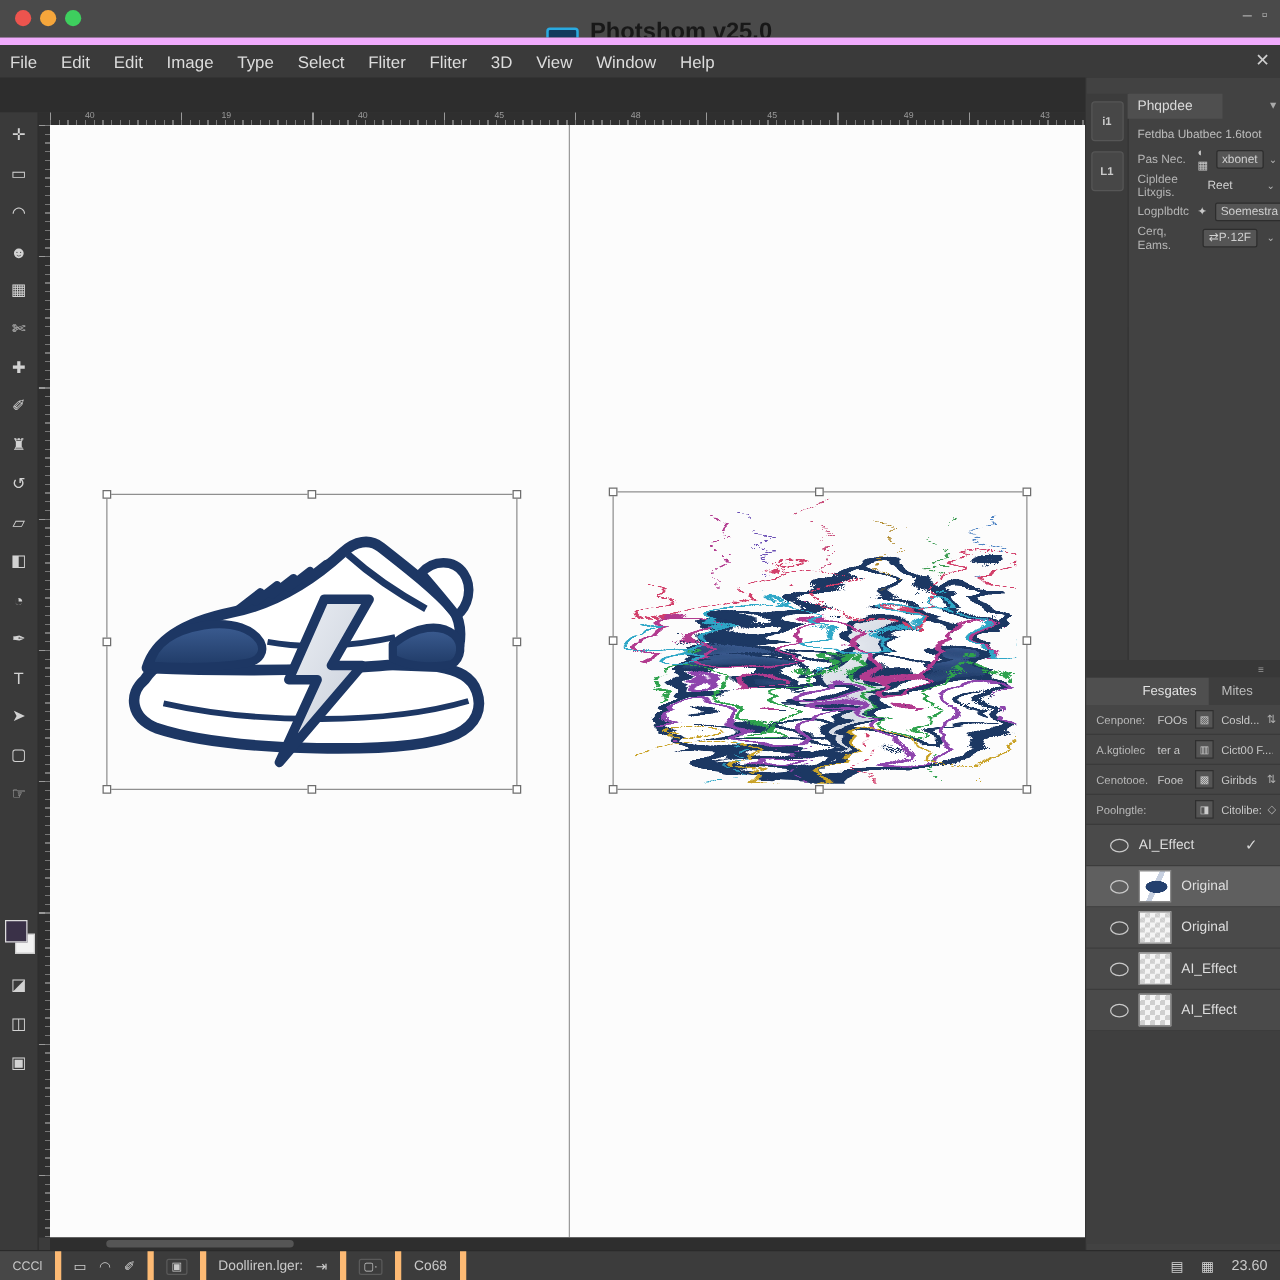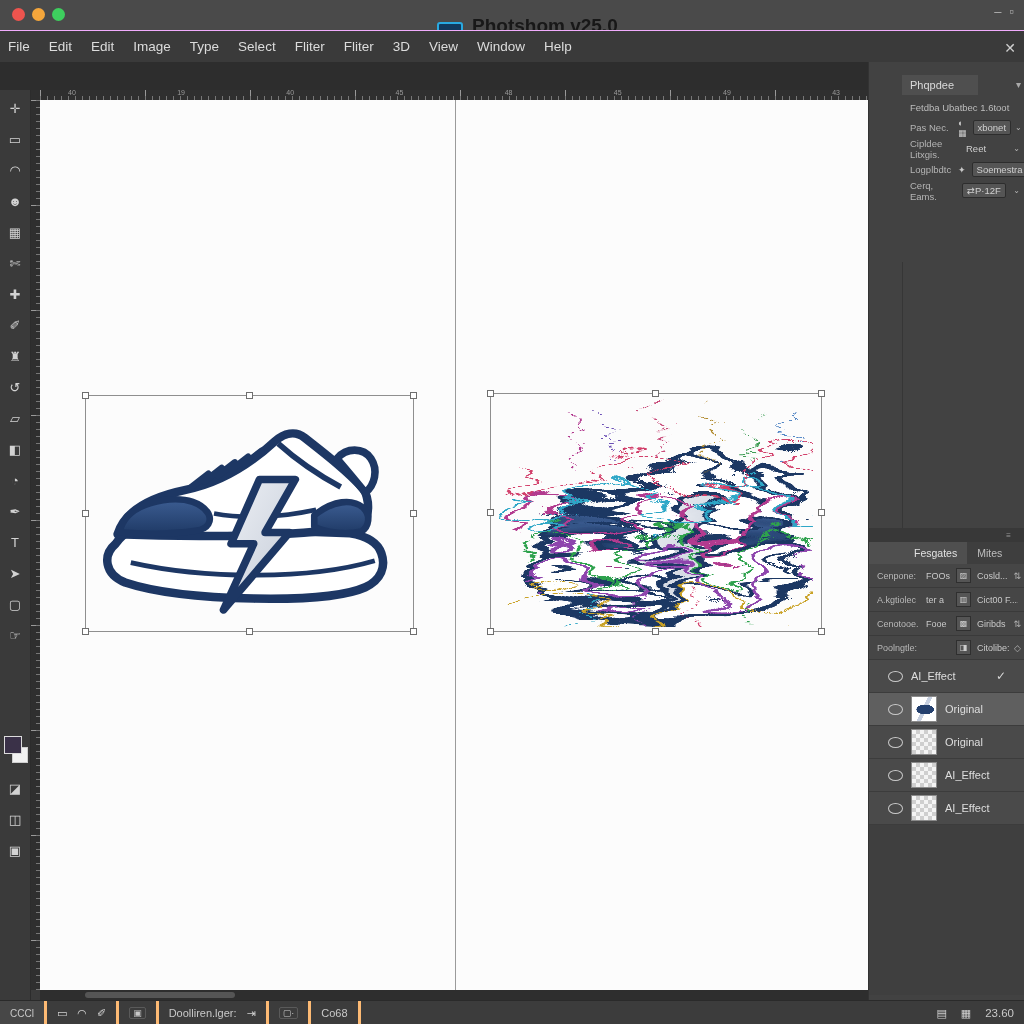--- a/index.html
+++ b/index.html
@@ -12,21 +12,21 @@
   .tl{width:13px;height:13px;border-radius:50%;top:8px;}
   #tl-red{left:12px;background:#ed544e;}
   #tl-yellow{left:32px;background:#f5a63b;}
   #tl-green{left:52px;background:#3ecf5e;}
   #app-title{left:437px;top:3px;display:flex;align-items:center;gap:9px;}
   #app-icon{width:22px;height:22px;background:#123a5e;border:2px solid #29aae1;border-radius:3px;
             color:#fff;font-size:12px;font-weight:bold;display:flex;align-items:center;justify-content:center;margin-top:19px;}
   #app-title-text{color:#181818;font-size:19px;font-weight:600;}
   #win-controls{right:10px;top:4px;color:#b5b5b5;font-size:13px;display:flex;gap:8px;}
   
-  #menubar{left:0;top:30px;width:1024px;height:32px;background:#3a3a3a;border-top:1px solid #f0abfc;
+  #menubar{left:0;top:30px;width:1024px;height:32px;background:#3a3a3a;border-top:6px solid #f0abfc;
            display:flex;align-items:center;gap:19px;padding-left:8px;box-sizing:border-box;}
   .menu-item{color:#dcdcdc;font-size:13.5px;}
   #menu-close{right:8px;top:40px;color:#cfcfcf;font-size:14px;}
   
   #tabbar{left:0;top:62px;width:1024px;height:28px;background:#2d2d2d;}
   #doc-tab{left:30px;top:66px;height:22px;background:#4a4a4a;border-radius:4px 4px 0 0;
            color:#c3c3c3;font-size:11px;display:flex;align-items:center;padding:0 14px;white-space:nowrap;}
   
   #ruler-corner{left:30px;top:90px;width:10px;height:10px;background:#2f2f2f;}
   #hruler{left:40px;top:90px;width:828px;height:10px;background:#2f2f2f;
@@ -106,21 +106,21 @@
       background-size:8px 8px;background-position:0 0,4px 4px;}
   .thumb[data-kind="image"]{background:
       radial-gradient(ellipse 62% 34% at 55% 52%,#24406e 58%,transparent 60%),
       linear-gradient(115deg,#fff 45%,#c7d0e0 45% 58%,#fff 58%);}
   .layer-name{color:#dedede;font-size:11px;}
   .layer-trail{margin-left:auto;color:#d8d8d8;font-size:12px;}
   #layers-filler{height:170px;background:#3f3f3f;}
   
   #statusbar{left:0;top:1000px;width:1024px;height:24px;background:#3c3c3c;border-top:1px solid #2a2a2a;
              display:flex;align-items:center;color:#c9c9c9;font-size:11px;}
-  .sb-seg{display:flex;align-items:center;padding:0 10px;height:100%;border-right:3px solid #fdba74;gap:10px;}
+  .sb-seg{display:flex;align-items:center;padding:0 10px;height:100%;border-right:5px solid #fdba74;gap:10px;}
   #sb-leftbox{background:#474747;font-size:10px;}
   .sb-icon{font-size:11px;color:#cfcfcf;}
   .sb-boxed{border:1px solid #5a5a5a;border-radius:2px;padding:0 3px;font-size:9px;}
   #sb-right{position:absolute;right:10px;display:flex;align-items:center;gap:14px;font-size:11.5px;}
 </style>
 </head>
 <body>
 
 <svg width="0" height="0" style="position:absolute" aria-hidden="true">
   <defs>
@@ -287,20 +287,25 @@
       </g>
     </svg>
   </div>
 
 </div>
 <div id="hscroll" class="abs">
   <div id="hscroll-thumb" class="abs"></div>
 </div>
 
 <div id="rightside" class="abs">
+  <div id="ministrip" class="abs">
+
+  <div class="mini-btn">i1</div>
+      <div class="mini-btn">L1</div>
+    </div>
 
   <div id="props" class="abs">
     <div id="props-tab">Phqpdee</div>
     <span id="props-menu-icon">▾</span>
     <div id="props-info">Fetdba   Ubatbec 1.6toot</div>
     <div>
 
         <div class="prop-row" data-boxed="true">
           <span class="prop-label">Pas Nec.</span>
           <span class="prop-icons">◐ ▦</span>

